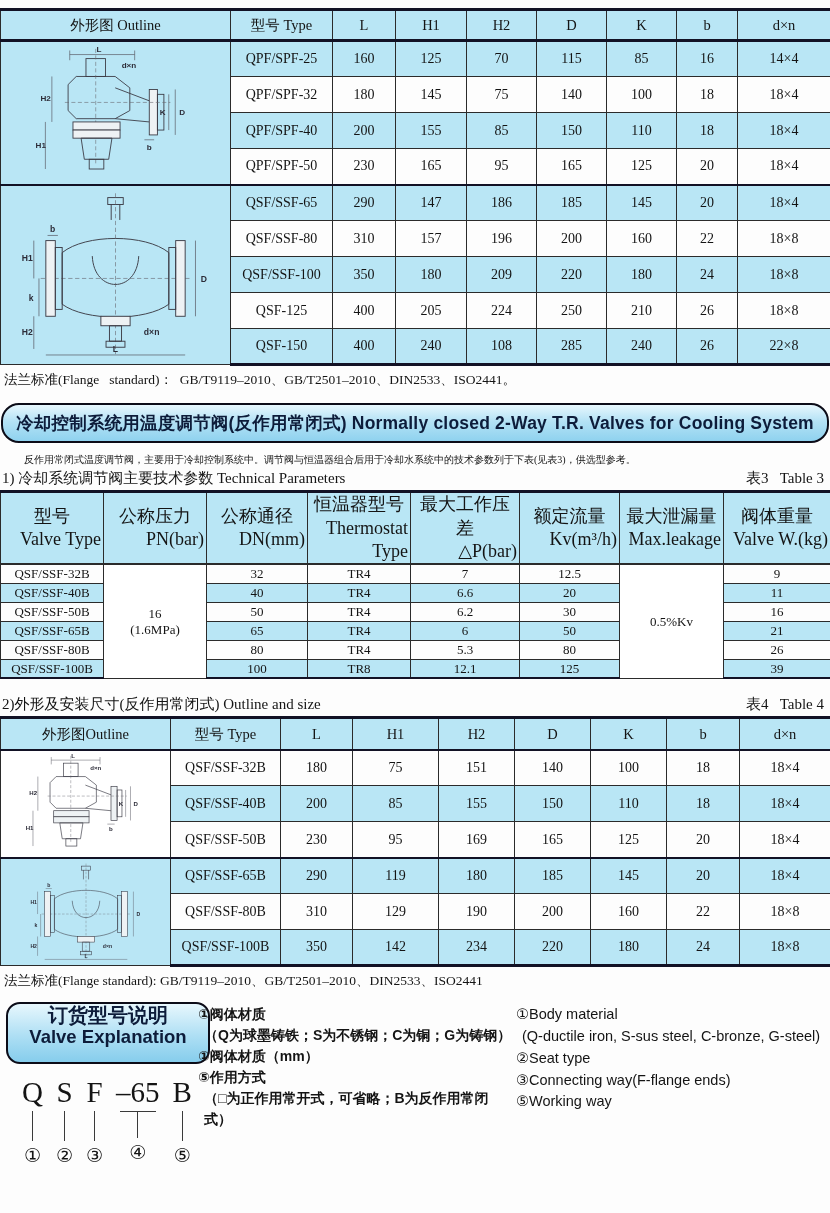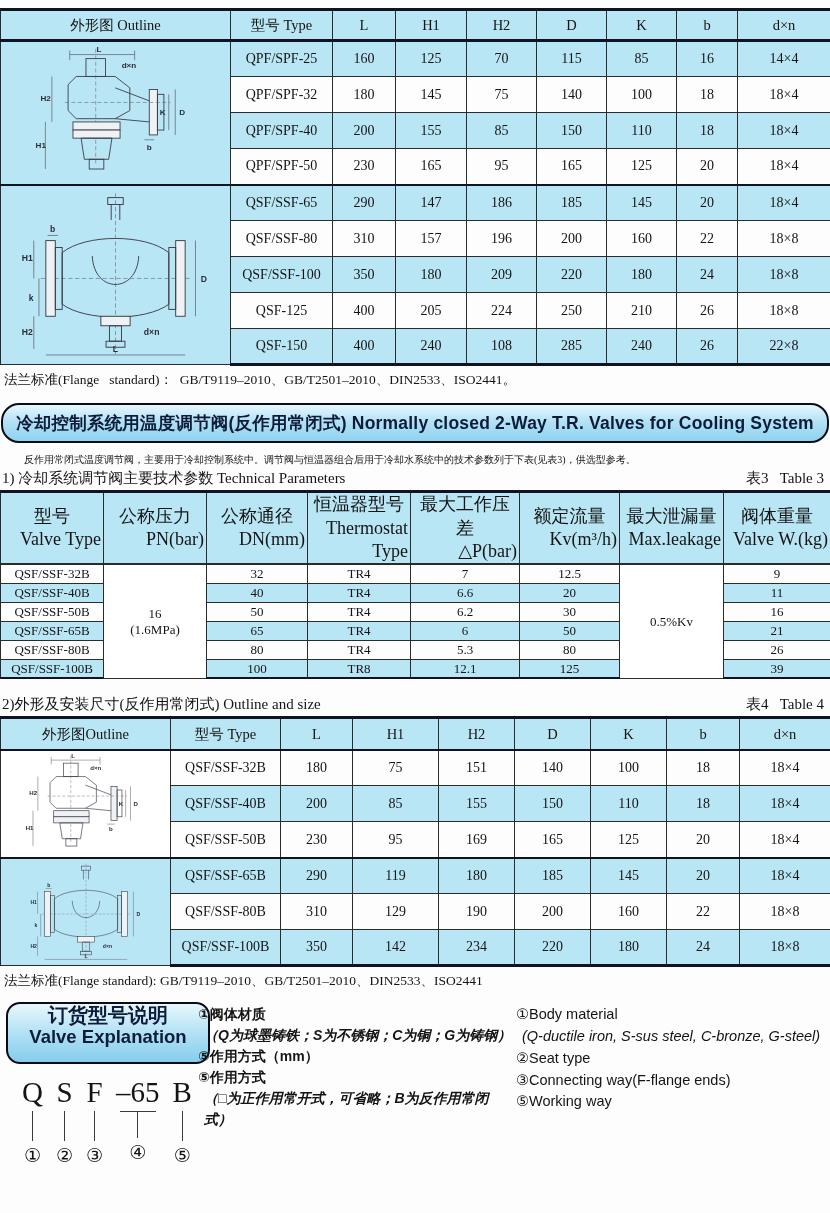--- a/index.html
+++ b/index.html
@@ -78,21 +78,21 @@
   .code-diagram{margin-top:16px;padding-left:18px;display:flex;gap:14px;}
   .code-item{display:flex;flex-direction:column;align-items:center;}
   .code-item .letter{font-size:29px;line-height:1;font-family:"Liberation Serif",serif;}
   .code-item .vline{width:0;border-left:1.3px solid #3a3a3a;height:30px;margin-top:4px;}
   .code-item .hbar{width:36px;border-top:1.3px solid #3a3a3a;margin-top:4px;}
   .code-item .hbar + .vline{margin-top:0;height:26px;}
   .code-item .num{font-size:19px;margin-top:3px;font-family:"DejaVu Sans",sans-serif;}
   .expl{font-family:"Liberation Sans","DejaVu Sans",sans-serif;font-size:14px;line-height:1.5;}
   .expl.cn{width:318px;flex:0 0 318px;font-weight:600;padding-top:2px;}
   .expl.en{flex:1;font-weight:normal;font-size:14.5px;padding-top:2px;}
-  .expl .sub{display:block;padding-left:6px;font-style:italic;}
+  .expl .sub{display:block;padding-left:6px;}
   .expl .head{display:block;}
 
   
   svg.draw{display:block;margin:0 auto;}
   .sketch{stroke:#3c3c46;fill:none;stroke-width:1.1;}
   .sketch-fill{fill:#eef2f4;stroke:#3c3c46;stroke-width:1.1;}
   .dim{stroke:#55555f;stroke-width:.8;}
   .dimtext{font-family:"Liberation Sans",sans-serif;font-size:10px;font-weight:bold;
            fill:#2c2c38;stroke:none;}
   .dash{stroke:#66666e;stroke-width:.7;stroke-dasharray:5 3;}
@@ -520,21 +520,21 @@
         </div>
       </div>
     </div>
 
     <div class="expl cn">
       <div class="item">
         <span class="head">①阀体材质</span>
         <span class="sub">（Q为球墨铸铁；S为不锈钢；C为铜；G为铸钢）</span>
       </div>
       <div class="item">
-        <span class="head">⑤作用方式（mm）</span>
+        <span class="head">①阀体材质（mm）</span>
       </div>
       <div class="item">
         <span class="head">⑤作用方式</span>
         <span class="sub">（□为正作用常开式，可省略；B为反作用常闭式）</span>
       </div>
     </div>
 
     <div class="expl en">
       <div class="item">
         <span class="head">①Body material</span>

